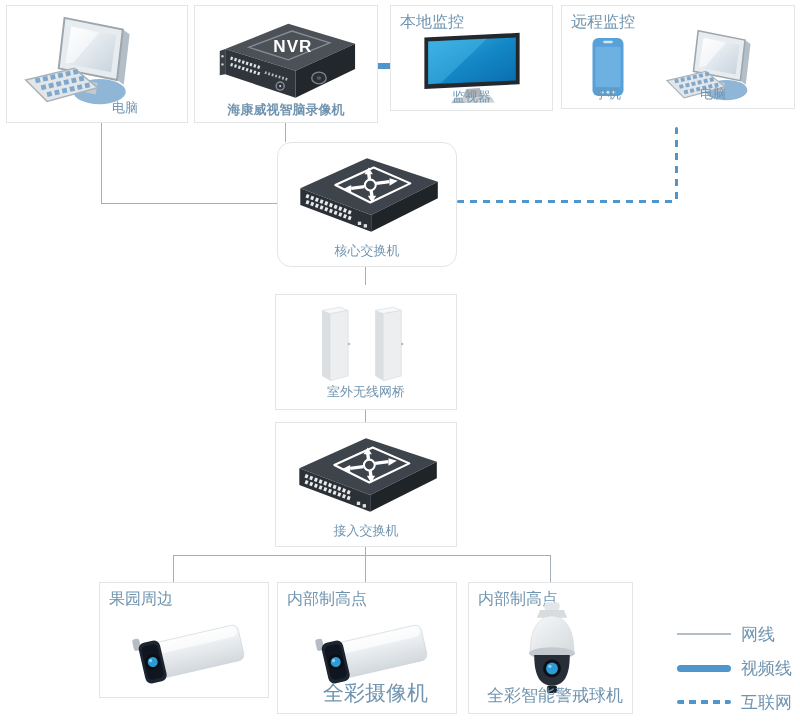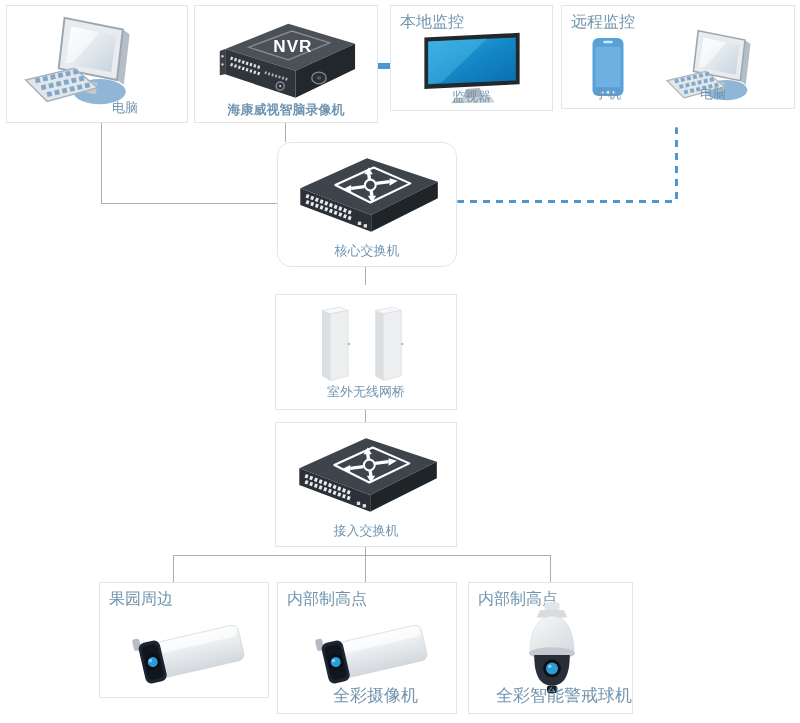--- a/index.html
+++ b/index.html
@@ -277,27 +277,41 @@
     </div>
   </div>
 
   <div class="node" style="left:277px;top:582px;width:180px;height:132px;">
     <div class="corner-title">内部制高点</div>
     <div class="icon-wrap" style="left:22px;top:26px;">
       <svg width="136" height="82" viewBox="0 0 150 90">
           <use href="#sym-bullet"></use>
         </svg>
     </div>
-    <div class="node-label" style="left:17px;right:0;bottom:6px;font-size:17px;">全彩摄像机</div>
+    <div class="node-label" style="left:17px;right:0;bottom:6px;font-size:21px;">全彩摄像机</div>
   </div>
 
   <div class="node" style="left:468px;top:582px;width:165px;height:132px;">
     <div class="corner-title">内部制高点</div>
     <div class="icon-wrap" style="left:40px;top:16px;">
       <svg width="86" height="100" viewBox="0 0 100 118">
           <use href="#sym-dome"></use>
         </svg>
     </div>
-    <div class="node-label" style="left:9px;right:0;bottom:6px;font-size:17px;text-align:right;">全彩智能警戒球机</div>
-  </div>
-
+    <div class="node-label" style="left:9px;right:0;bottom:6px;font-size:17px;">全彩智能警戒球机</div>
+  </div>
+
+  <div class="legend">
+    <div class="legend-row">
+      <div class="legend-sample thin"></div>
+      <div class="legend-label">网线</div>
+    </div>
+    <div class="legend-row">
+      <div class="legend-sample thick"></div>
+      <div class="legend-label">视频线</div>
+    </div>
+    <div class="legend-row">
+      <div class="legend-sample dashed"></div>
+      <div class="legend-label">互联网</div>
+    </div>
+  </div>
 
 </div>
 
 </body></html>

